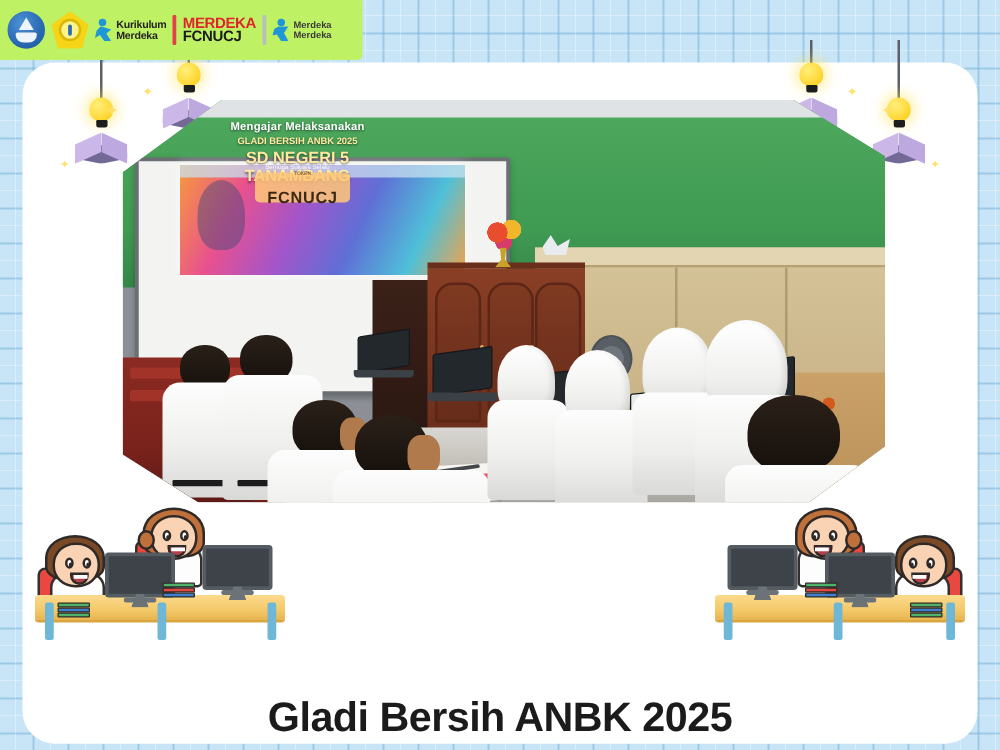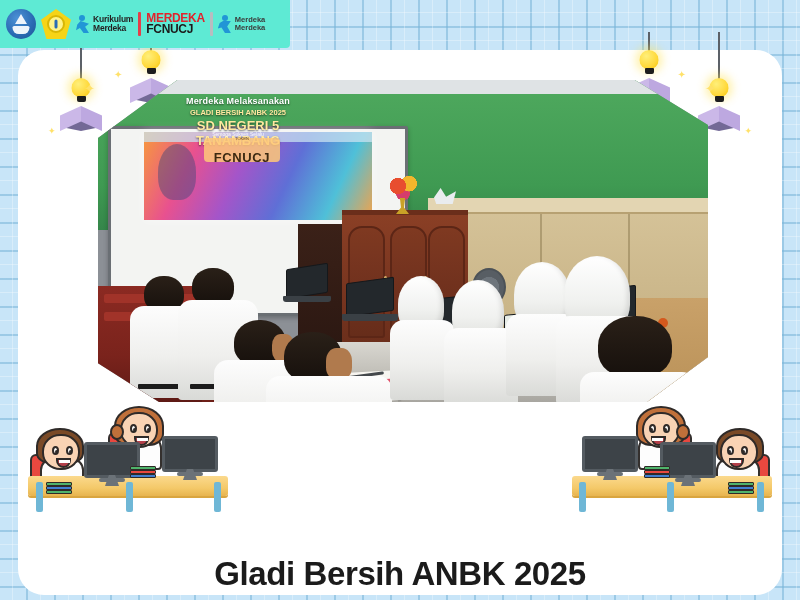--- a/index.html
+++ b/index.html
@@ -31,21 +31,21 @@
 
   
   #card{
     position:absolute; left:18px; top:50px; width:764px; height:545px;
     background:#fff; border-radius:26px;
   }
 
   
   #logo-bar{
     position:absolute; left:0; top:0; width:290px; height:48px;
-    background:#5eead4; border-radius:0 0 4px 0;
+    background:#bef264; border-radius:0 0 4px 0;
     display:flex; align-items:center; gap:5px; padding:0 8px 0 6px;
   }
   .logo-tutwuri{
     width:30px; height:30px; border-radius:50%;
     background:radial-gradient(circle at 38% 32%, #4d92d6 0%, #2b6cb5 55%, #1d5394 100%);
     position:relative; flex:0 0 auto;
   }
   .logo-tutwuri:before{
     content:""; position:absolute; left:50%; top:5px; transform:translateX(-50%);
     width:0;height:0;border-left:6px solid transparent;border-right:6px solid transparent;
@@ -415,21 +415,21 @@
   <div class="ph p-beige-seam" style="left:442px;"></div>
   <div class="ph p-beige-seam" style="left:530px;"></div>
 
   <div class="ph p-board"></div>
   <div class="ph p-board-leg" style="left:28px;"></div>
   <div class="ph p-board-leg" style="left:292px;"></div>
   <div class="ph p-proj">
     <div class="ph p-proj-top"></div>
     <div class="ph p-proj-fig" style="left:14px;top:12px;"></div>
   </div>
-  <div class="ph pt1">Merdeka Melaksanakan</div>
+  <div class="ph pt1">Mengajar Melaksanakan</div>
   <div class="ph pt2">GLADI BERSIH ANBK 2025</div>
   <div class="ph pt3">SD NEGERI 5 TANAMBANG</div>
   <div class="ph pt4">Semoga Sukses Selalu</div>
   <div class="ph p-token"></div>
   <div class="ph pt-label">TOKEN</div>
   <div class="ph pt5">FCNUCJ</div>
 
   <div class="ph p-cab-dark"></div>
   <div class="ph p-cab"></div>
   <div class="ph p-cab-door" style="left:250px;"></div>

